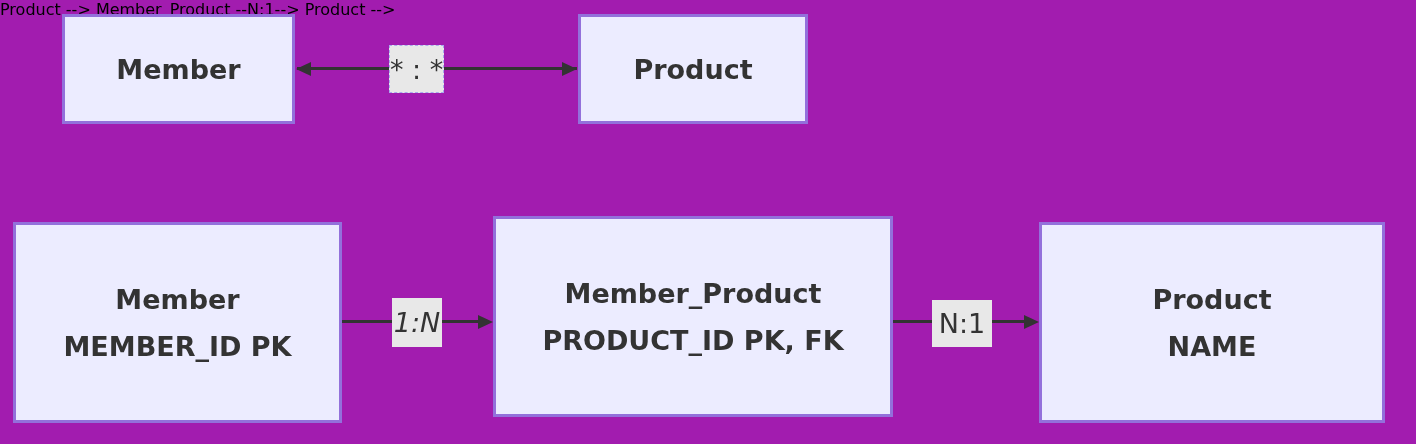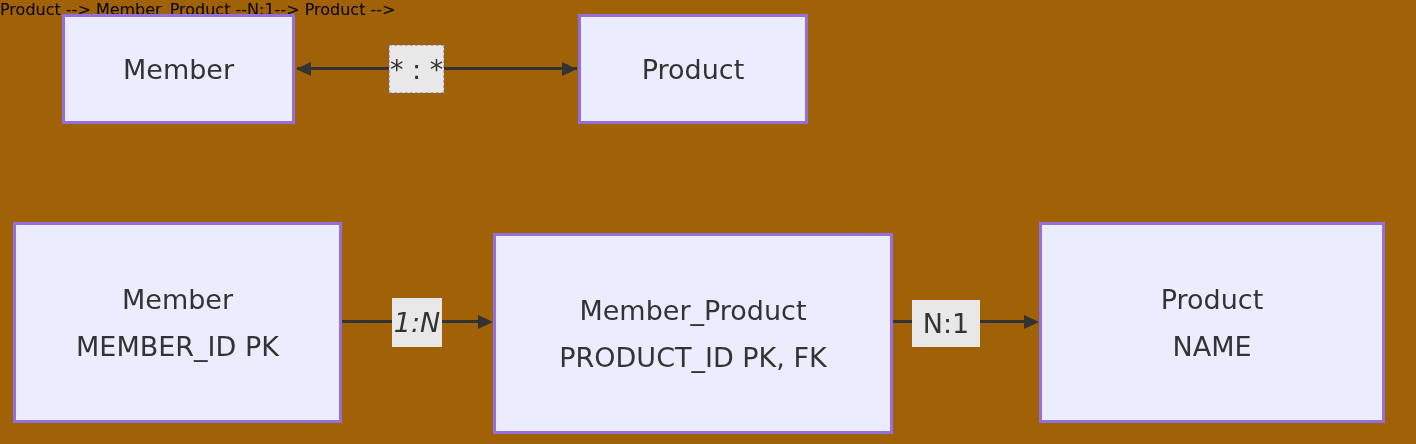--- a/index.html
+++ b/index.html
@@ -3,44 +3,45 @@
 <meta charset="utf-8">
 <style>
   html, body {
     margin: 0;
     padding: 0;
   }
   .canvas {
     position: relative;
     width: 1416px;
     height: 444px;
-    background: #a16207;
+    background: #a21caf;
     font-family: "DejaVu Sans", "Liberation Sans", sans-serif;
     overflow: hidden;
   }
   .node {
     position: absolute;
     background: #ECECFF;
     border: 3px solid #9370DB;
     box-sizing: border-box;
     color: #333333;
     display: flex;
     flex-direction: column;
     justify-content: center;
     text-align: center;
     font-size: 27px;
     line-height: 47px;
+    font-weight: bold;
   }
   .node .row { white-space: nowrap; }
   
   .n-member-top   { left: 62px;  top: 14px;  width: 233px; height: 110px; }
   .n-product-top  { left: 578px; top: 14px;  width: 230px; height: 110px; }
   
   .n-member-bot   { left: 13px;   top: 222px; width: 329px; height: 201px; }
-  .n-junction     { left: 493px;  top: 233px; width: 400px; height: 201px; }
+  .n-junction     { left: 493px;  top: 216px; width: 400px; height: 201px; }
   .n-product-bot  { left: 1039px; top: 222px; width: 346px; height: 201px; }
 
   .edge-line {
     position: absolute;
     height: 3px;
     background: #333333;
   }
   .arrowhead {
     position: absolute;
     width: 0;
@@ -71,21 +72,21 @@
   .ah-top-left  { left: 296px; top: 62px; }
   .ah-top-right { left: 562px; top: 62px; }
   .lbl-top    { left: 389px; top: 45px; width: 55px; height: 48px; }
   
   .line-b1    { left: 342px; top: 320px; width: 138px; }
   .ah-b1      { left: 478px; top: 315px; }
   .lbl-b1     { left: 392px; top: 298px; width: 50px; height: 49px; font-style: italic; }
   
   .line-b2    { left: 893px; top: 320px; width: 132px; }
   .ah-b2      { left: 1024px; top: 315px; }
-  .lbl-b2     { left: 912px; top: 300px; width: 68px; height: 47px; }
+  .lbl-b2     { left: 932px; top: 300px; width: 60px; height: 47px; }
 </style>
 </head>
 <body>
 
 <div class="canvas">
 
    Product --&gt;
   <div class="node n-member-top">
     <div class="row">Member</div>
   </div>

